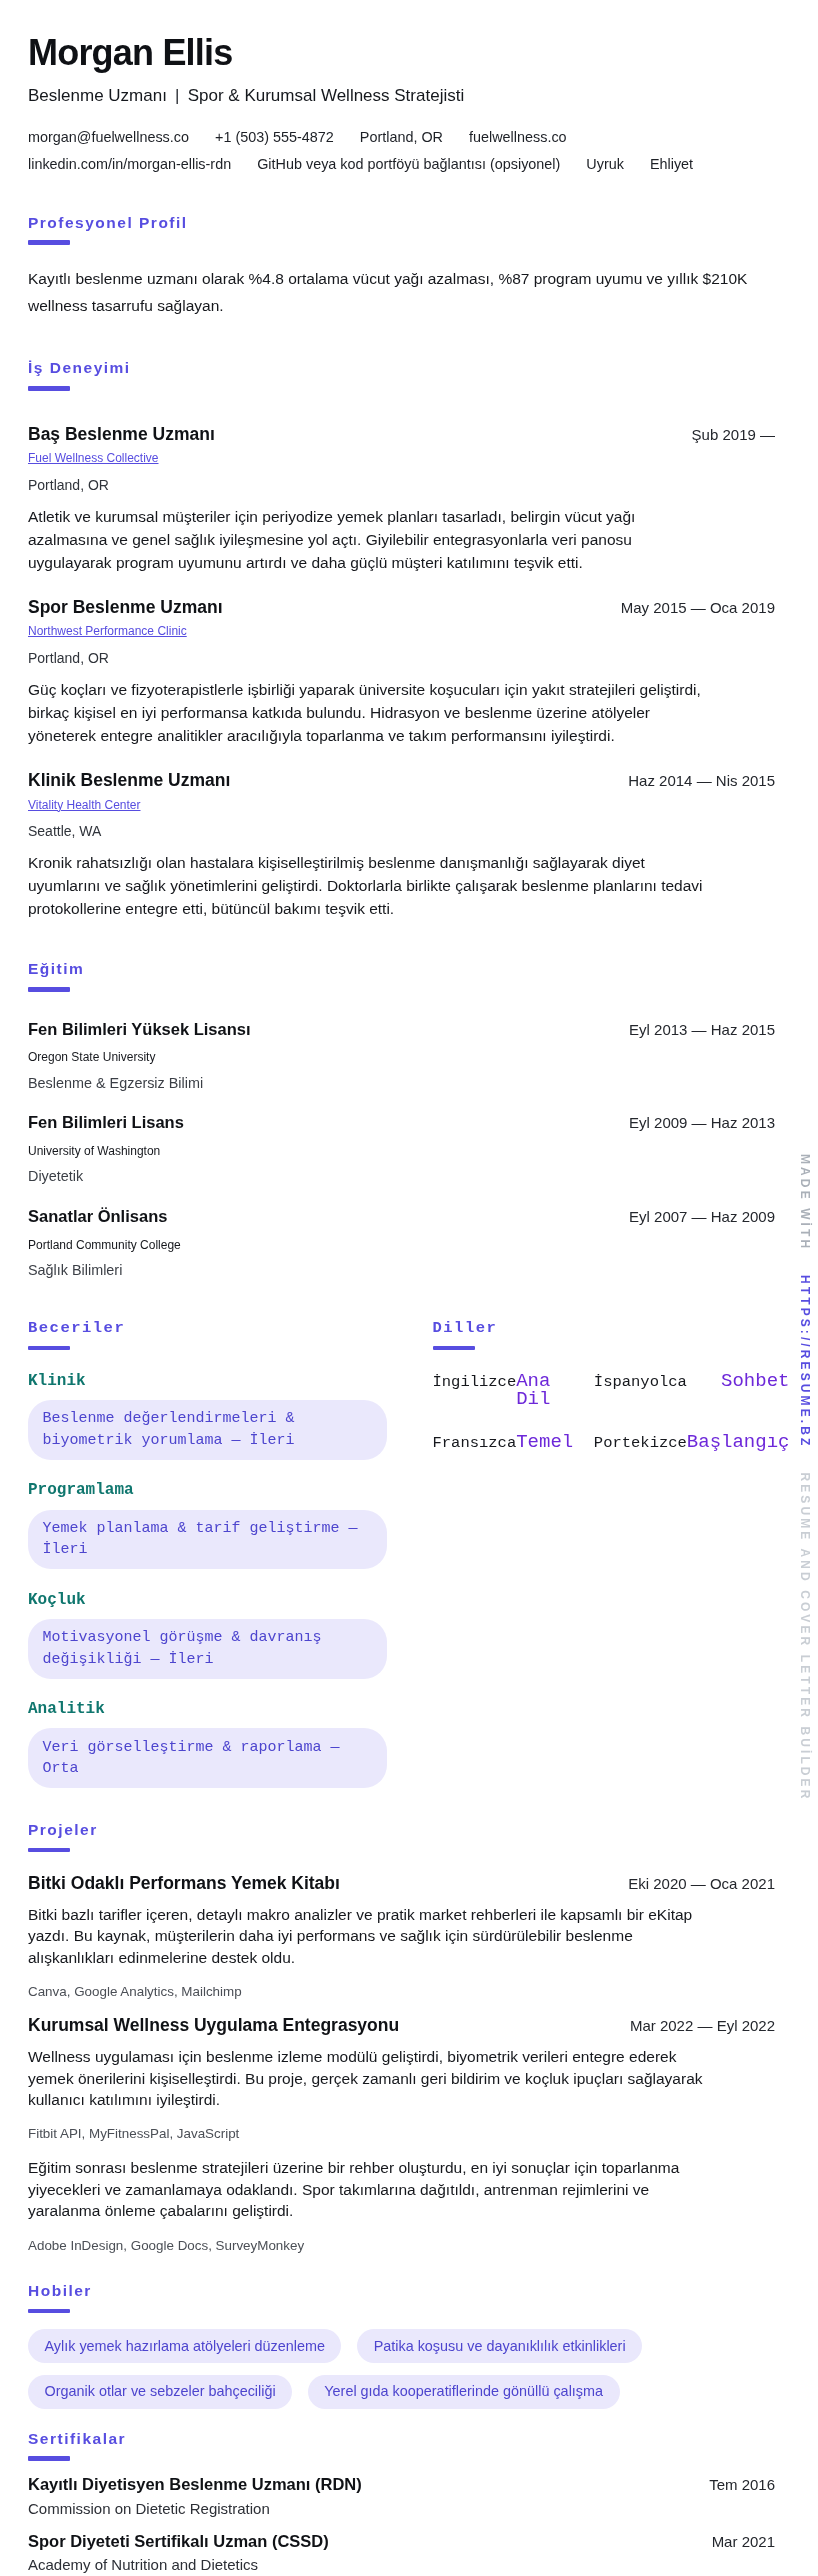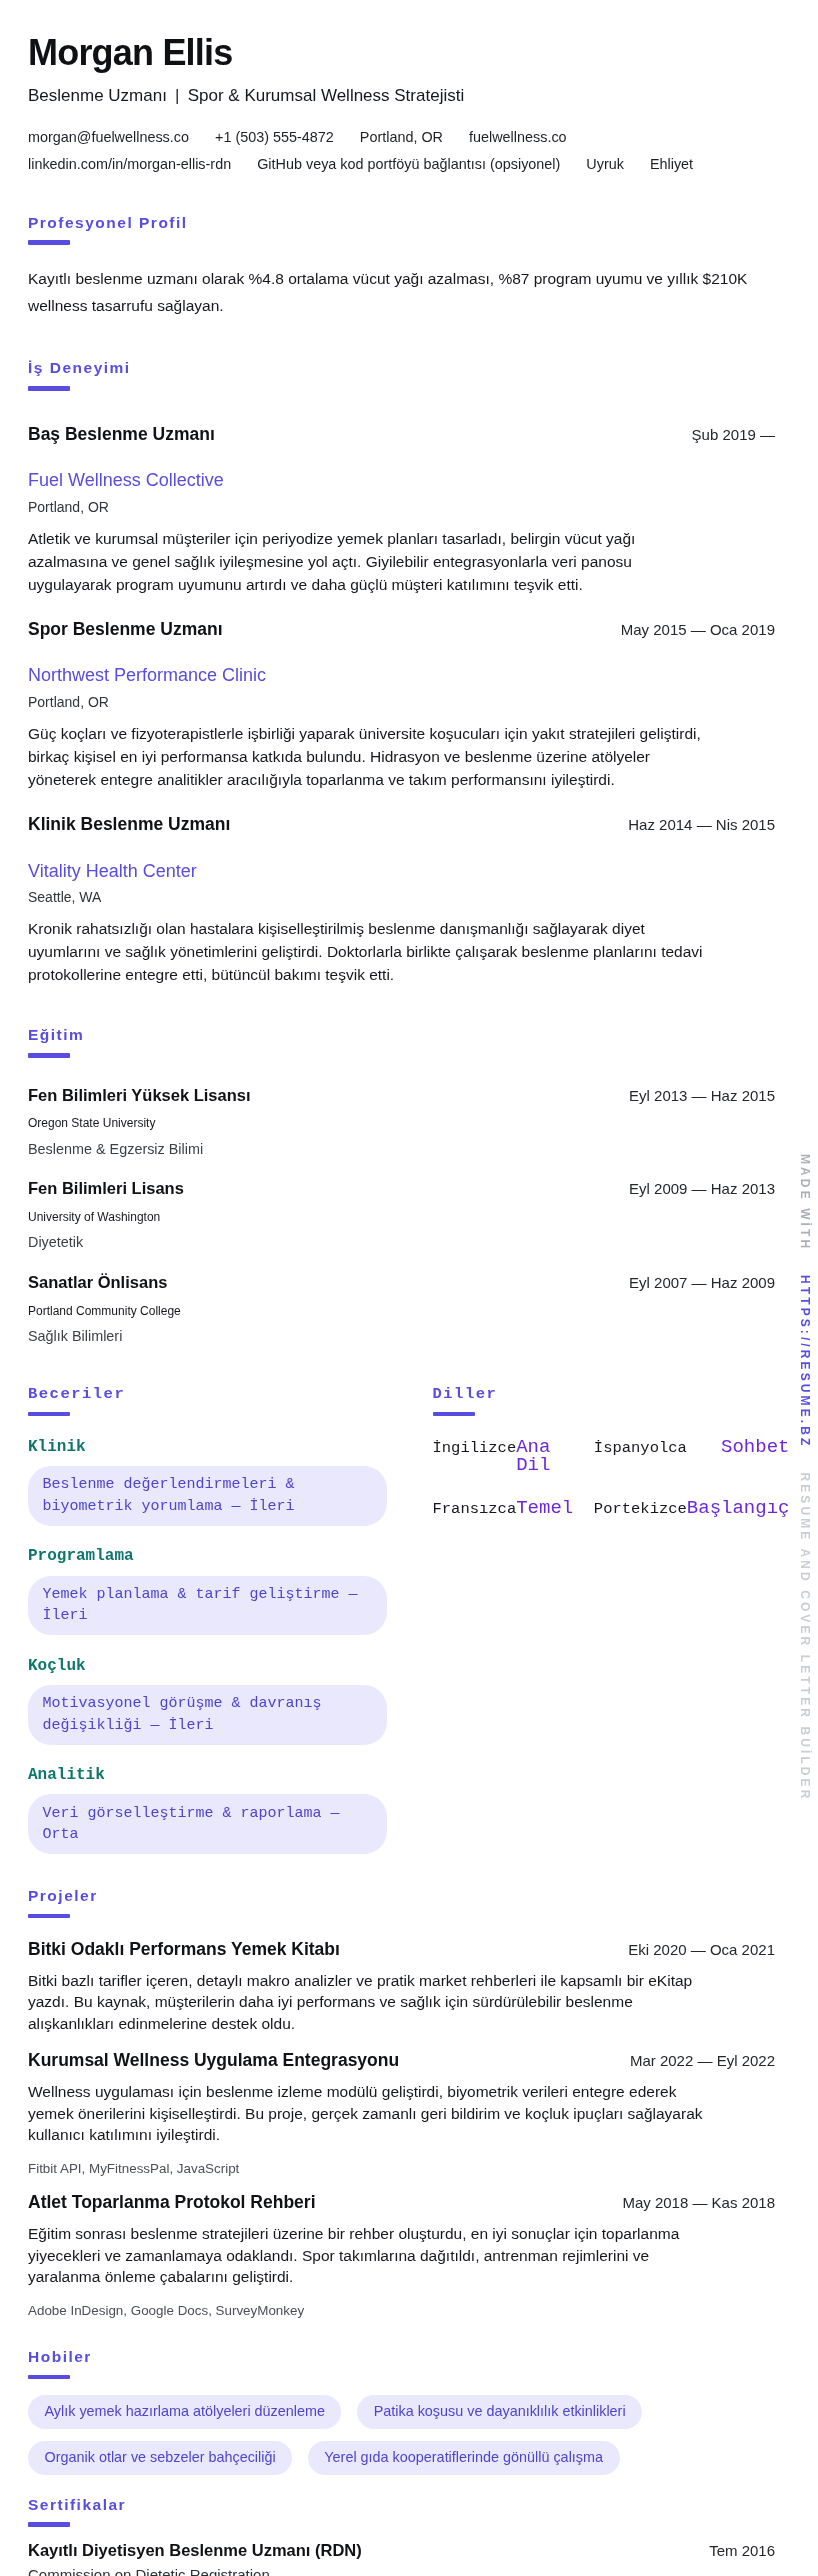--- a/index.html
+++ b/index.html
@@ -75,21 +75,21 @@
   .entry-row {
     display: flex;
     justify-content: space-between;
     align-items: baseline;
     gap: 25px;
   }
   .entry-title { font-size: 17.5px; font-weight: 700; line-height: 20.6px; color: #101216; }
   .entry-dates { font-size: 15px; color: #24272d; line-height: 18.5px; white-space: nowrap; }
   .job { margin-top: 23px; }
   .job--first { margin-top: 33px; }
-  .company { margin-top: 27px; font-size: 18px; font-weight: 500; color: var(--accent); line-height: 18.5px; }
+  .company { margin-top: 5px; font-size: 12px; font-weight: 500; color: var(--accent); line-height: 18.5px; text-decoration: underline; }
   .loc { margin-top: 9.3px; font-size: 14px; color: #30343b; line-height: 16.5px; }
   .desc {
     margin-top: 11.3px;
     font-size: 15.5px;
     line-height: 23px;
     color: #16181d;
     max-width: 690px;
   }
 
   
@@ -313,36 +313,33 @@
   <div class="sec sec--projects">
     <h2 class="sec-title">Projeler</h2>
     <div class="sec-bar"></div>
 
     <div class="proj proj--first">
       <div class="entry-row">
         <span class="entry-title">Bitki Odaklı Performans Yemek Kitabı</span>
         <span class="entry-dates">Eki 2020 — Oca 2021</span>
       </div>
       <p class="desc">Bitki bazlı tarifler içeren, detaylı makro analizler ve pratik market rehberleri ile kapsamlı bir eKitap yazdı. Bu kaynak, müşterilerin daha iyi performans ve sağlık için sürdürülebilir beslenme alışkanlıkları edinmelerine destek oldu.</p>
+      <div class="tools">Canva, Google Analytics, Mailchimp</div>
     </div>
 
     <div class="proj">
       <div class="entry-row">
         <span class="entry-title">Kurumsal Wellness Uygulama Entegrasyonu</span>
         <span class="entry-dates">Mar 2022 — Eyl 2022</span>
       </div>
       <p class="desc">Wellness uygulaması için beslenme izleme modülü geliştirdi, biyometrik verileri entegre ederek yemek önerilerini kişiselleştirdi. Bu proje, gerçek zamanlı geri bildirim ve koçluk ipuçları sağlayarak kullanıcı katılımını iyileştirdi.</p>
       <div class="tools">Fitbit API, MyFitnessPal, JavaScript</div>
     </div>
 
     <div class="proj">
-      <div class="entry-row">
-        <span class="entry-title">Atlet Toparlanma Protokol Rehberi</span>
-        <span class="entry-dates">May 2018 — Kas 2018</span>
-      </div>
       <p class="desc">Eğitim sonrası beslenme stratejileri üzerine bir rehber oluşturdu, en iyi sonuçlar için toparlanma yiyecekleri ve zamanlamaya odaklandı. Spor takımlarına dağıtıldı, antrenman rejimlerini ve yaralanma önleme çabalarını geliştirdi.</p>
       <div class="tools">Adobe InDesign, Google Docs, SurveyMonkey</div>
     </div>
   </div>
 
   <div class="sec sec--hobbies">
     <h2 class="sec-title">Hobiler</h2>
     <div class="sec-bar"></div>
     <div class="hobby-wrap">
       <span class="hobby">Aylık yemek hazırlama atölyeleri düzenleme</span>

